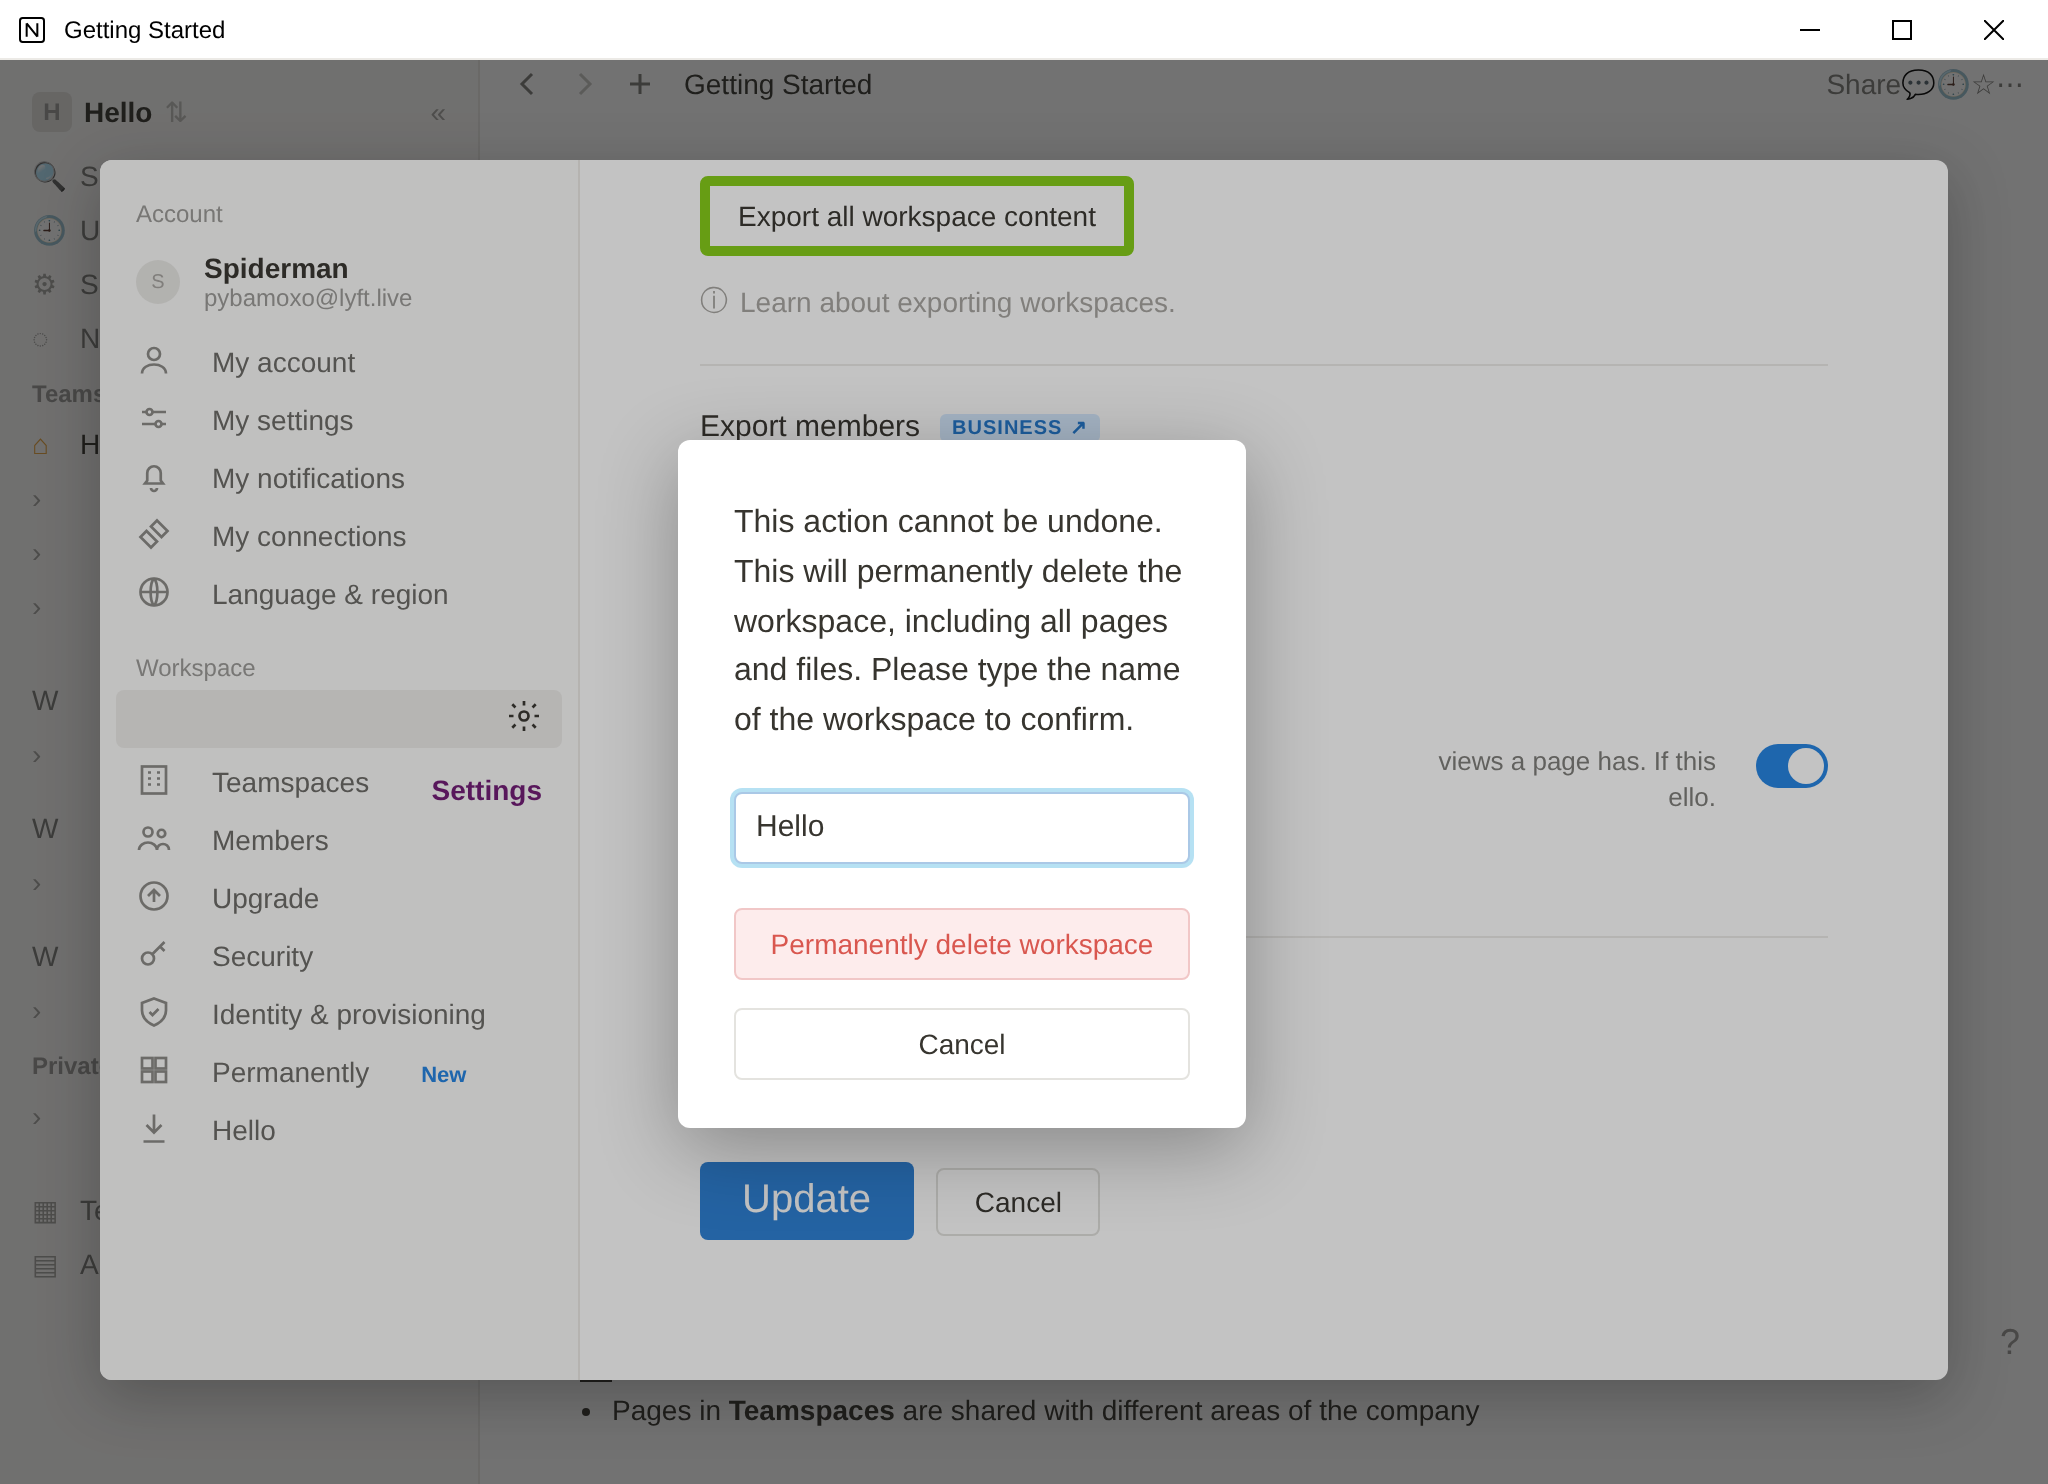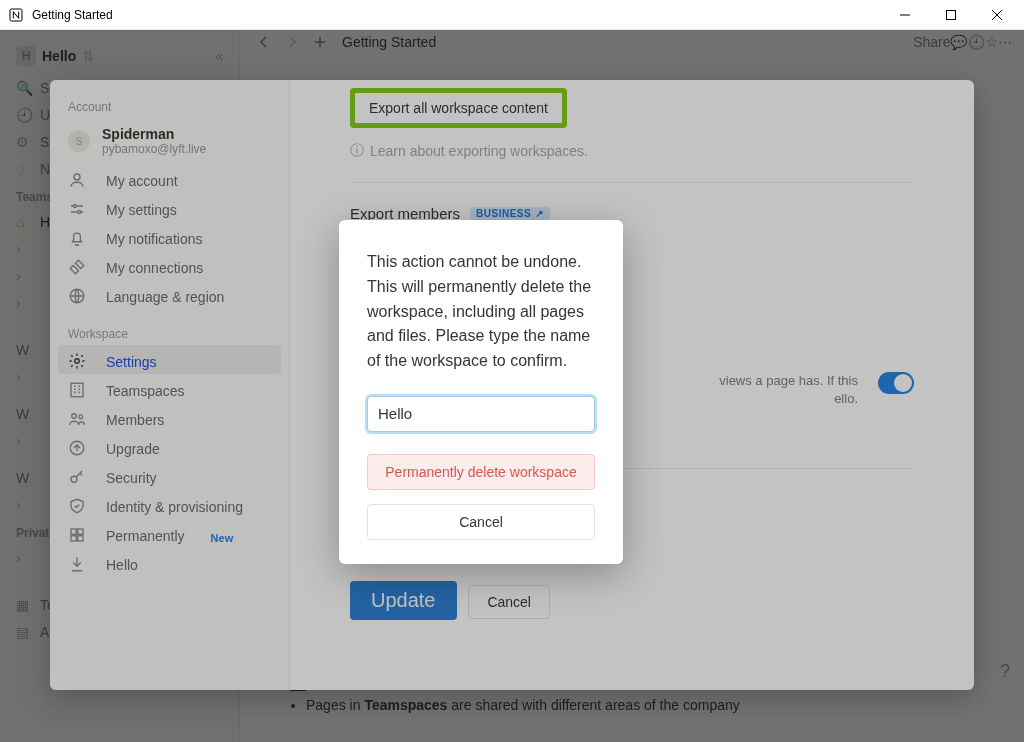--- a/index.html
+++ b/index.html
@@ -109,21 +109,21 @@
   .set-section-label { padding:4px 10px; font-size:12px; color:#9b9a97; font-weight:500;}
   .acct-block { display:flex; padding:8px 10px; gap:12px; align-items:center;}
   .acct-av { width:22px;height:22px;border-radius:50%;background:#e9e8e5;color:#a7a5a1;font-size:10px;display:flex;align-items:center;justify-content:center;}
   .acct-name { font-size:14px; color:#37352f; font-weight:600;}
   .acct-email { font-size:12px; color:#9b9a97;}
   .menu-item {
     display:flex; align-items:flex-end; gap:20px; padding:4px 10px; height:29px;
     color:#6b6a66; border-radius:4px;
   }
   .menu-item .mi-icon { width:18px; display:flex; color:#8b8a86;}
-  .menu-item.active { background:#eeedea; color:#1d4ed8; font-weight:400;}
+  .menu-item.active { background:#eeedea; color:#701a75; font-weight:700;flex-direction:column;}
   .menu-item.active .mi-icon { color:#37352f;}
   .badge-new { margin-left:6px; font-size:11px; color:#2383e2; font-weight:600;}
 
   .settings-content {
     flex:1;
     padding:4px 60px 20px 60px;
     overflow:auto;
     position:relative;
   }
   .export-btn { display:inline-block; border:5px solid #84cc16; border-radius:4px; padding:7px 14px; margin-top:4px; font-size:14px; color:#37352f;}

